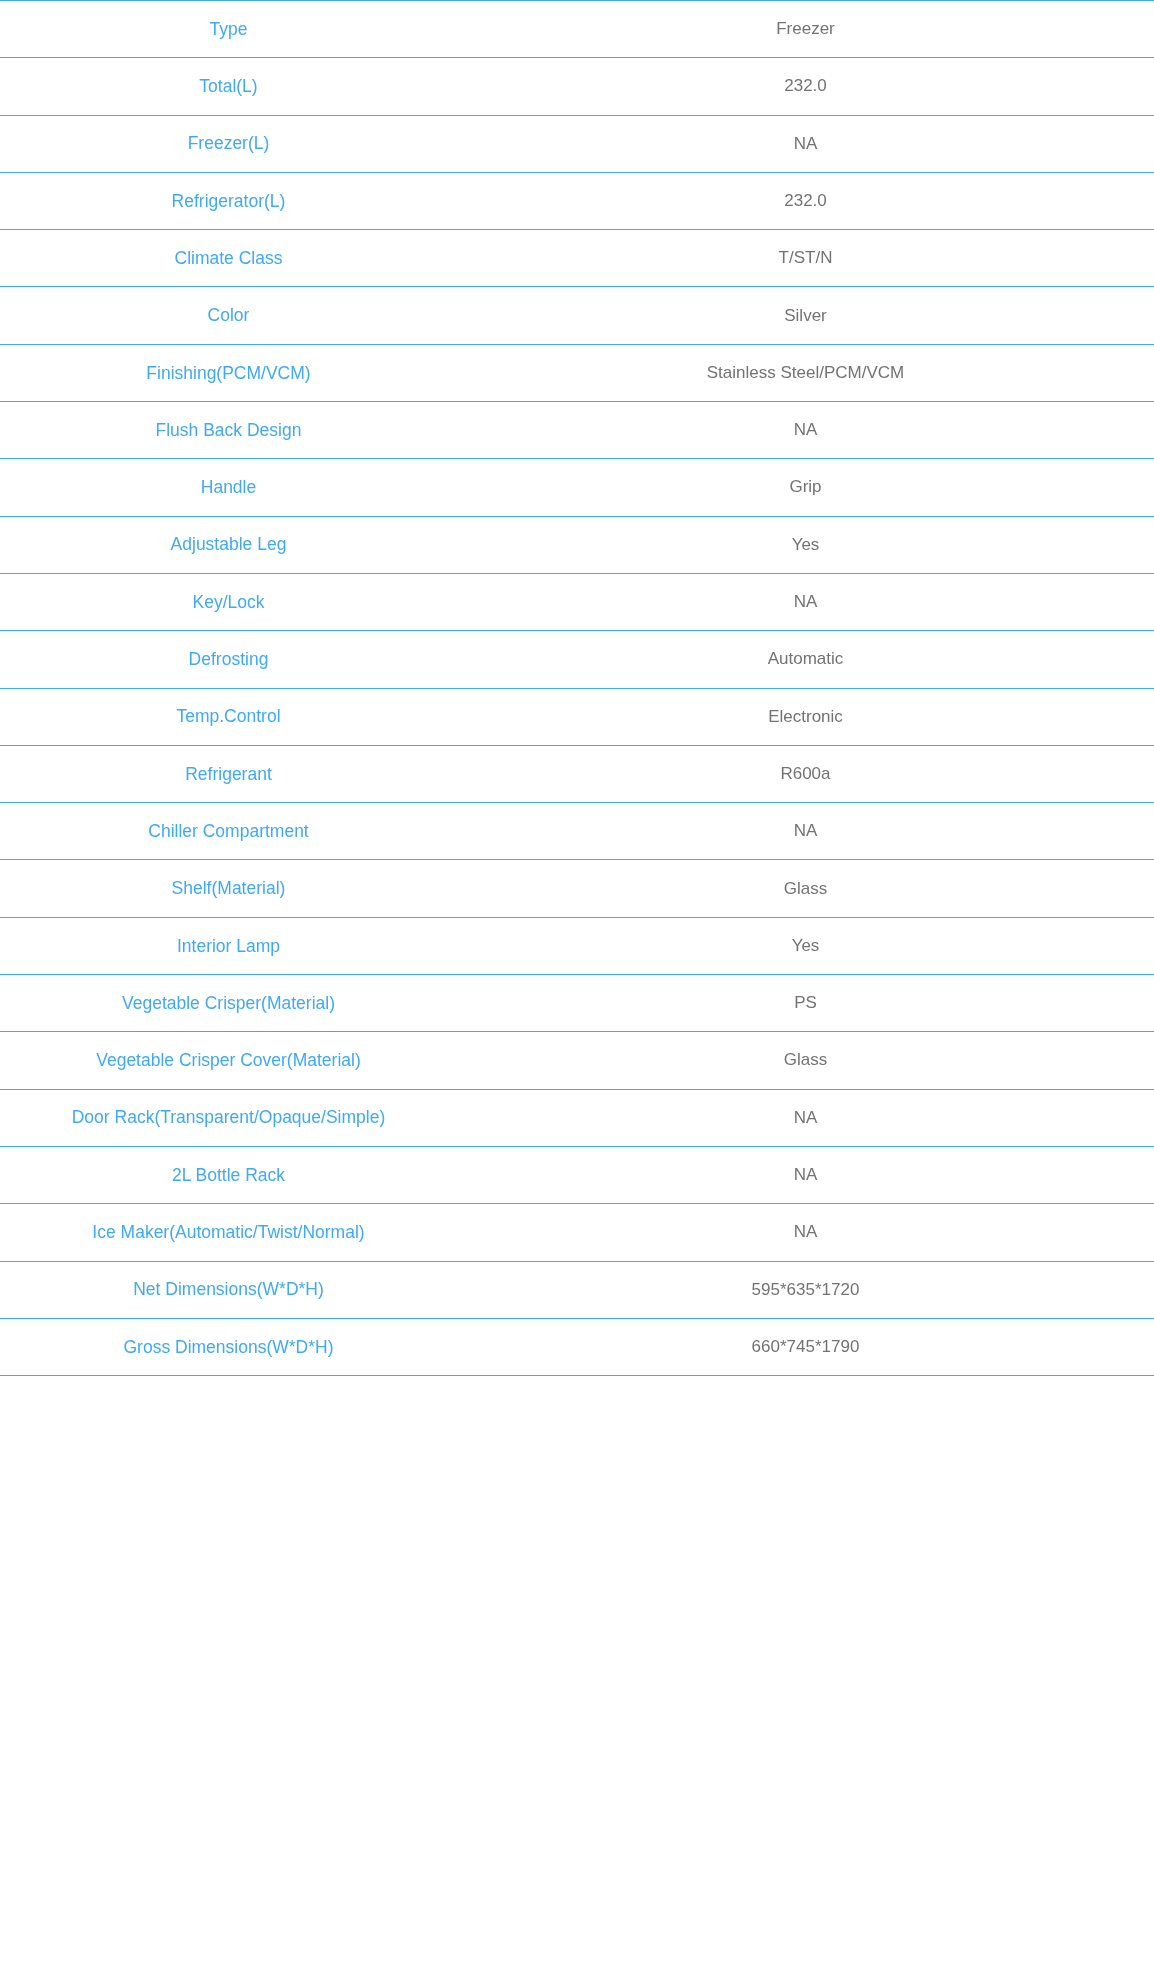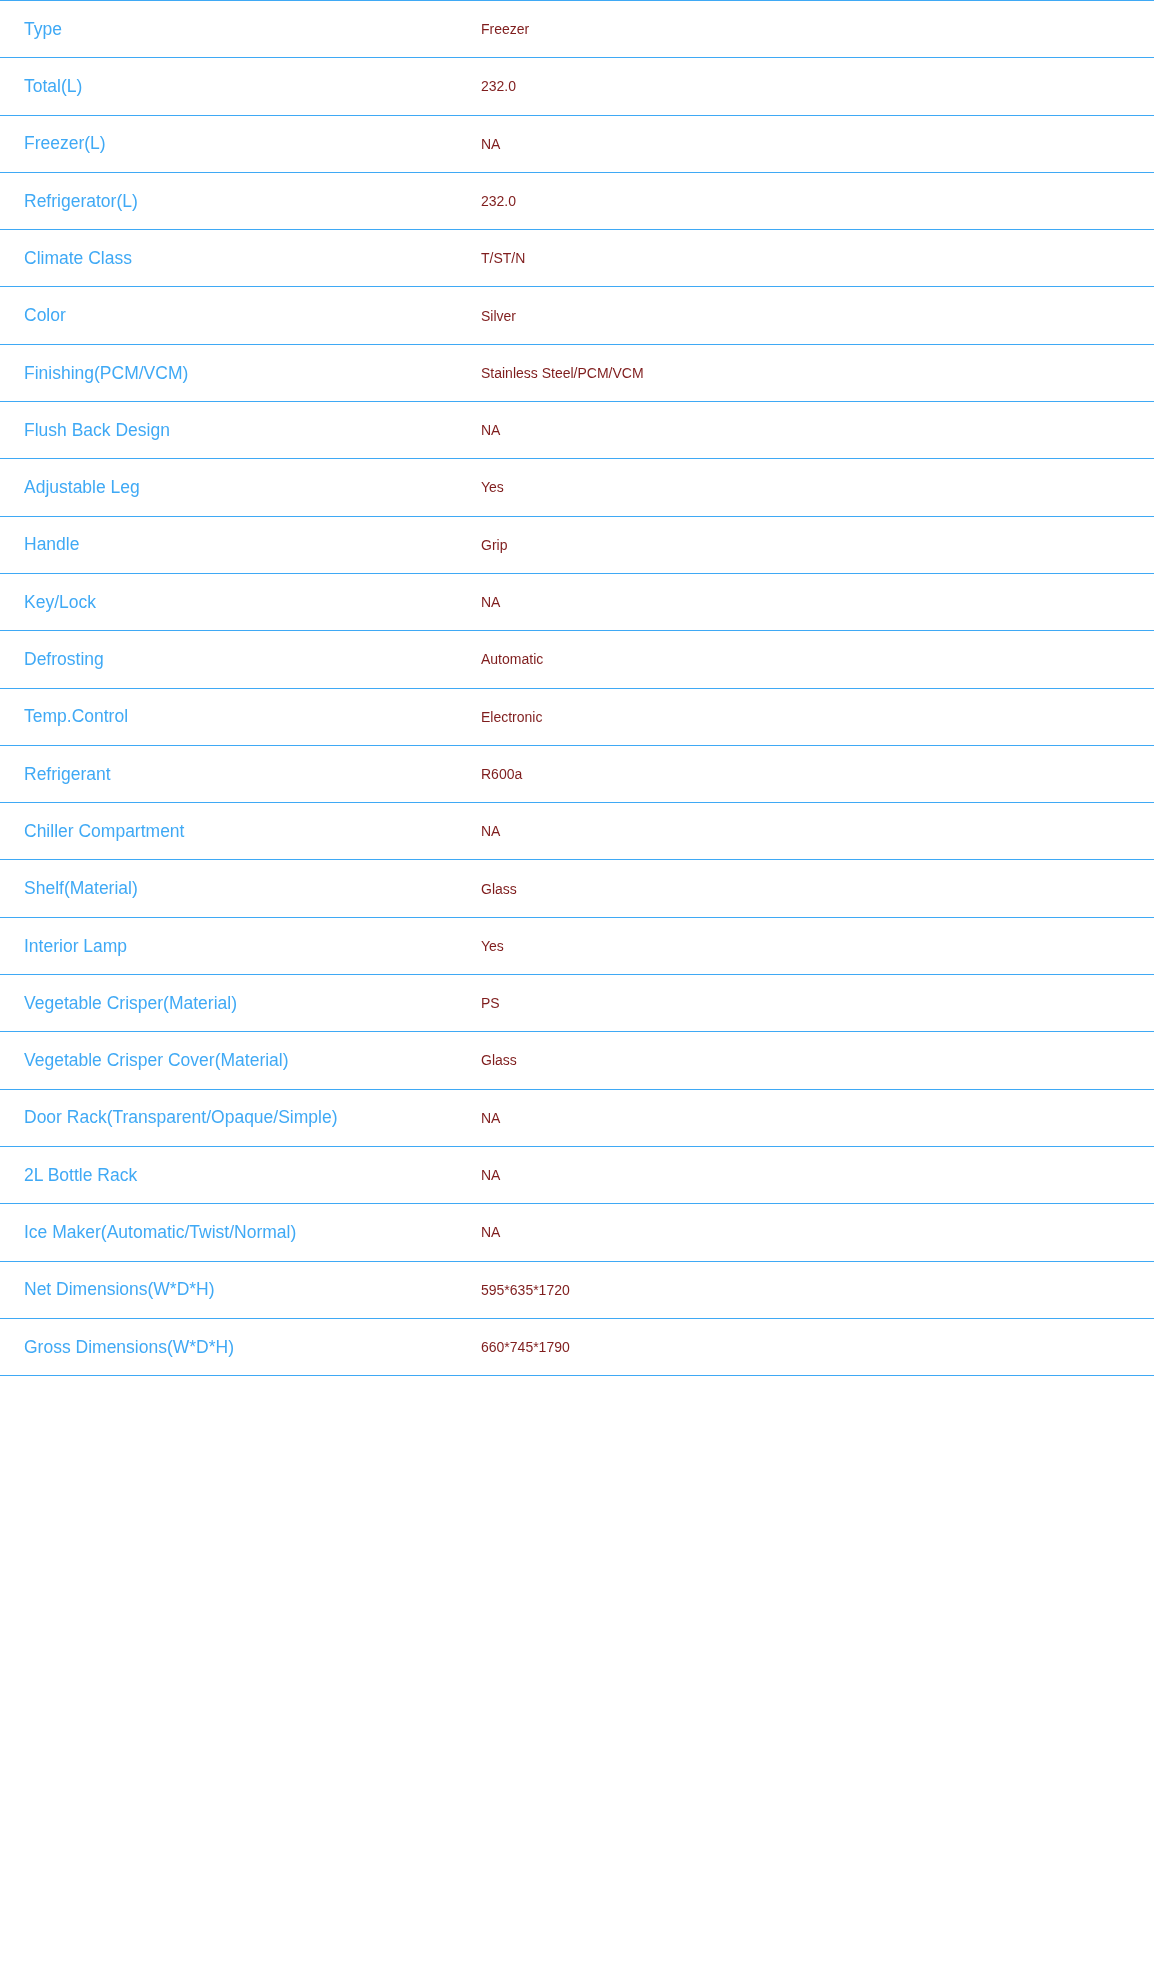--- a/index.html
+++ b/index.html
@@ -20,36 +20,36 @@
   .spec-table col.c-label { width: 457px; }
   .spec-table col.c-value { width: 697px; }
 
   .spec-table tr {
     height: 57.3px;
   }
   .spec-table td {
     border-bottom: 1px solid #3fa9f5;
     border-top: none;
     padding: 0 24px;
-    text-align: left;
+    text-align: center;
     vertical-align: middle;
     font-size: 17.5px;
     line-height: 1.3;
     white-space: nowrap;
     overflow: hidden;
   }
   .spec-table tr:first-child td {
     border-top: 1px solid #3fa9f5;
   }
   td.label {
     color: #3fa9f5;
   }
   td.value {
-    color: #7f1d1d;
-    font-size: 14px;
+    color: #737373;
+    font-size: 17px;
   }
 </style>
 </head>
 <body>
 
 <table class="spec-table">
   <colgroup>
     <col class="c-label">
     <col class="c-value">
   </colgroup>
@@ -80,26 +80,26 @@
       </tr>
       <tr>
         <td class="label">Finishing(PCM/VCM)</td>
         <td class="value">Stainless Steel/PCM/VCM</td>
       </tr>
       <tr>
         <td class="label">Flush Back Design</td>
         <td class="value">NA</td>
       </tr>
       <tr>
+        <td class="label">Handle</td>
+        <td class="value">Grip</td>
+      </tr>
+      <tr>
         <td class="label">Adjustable Leg</td>
         <td class="value">Yes</td>
-      </tr>
-      <tr>
-        <td class="label">Handle</td>
-        <td class="value">Grip</td>
       </tr>
       <tr>
         <td class="label">Key/Lock</td>
         <td class="value">NA</td>
       </tr>
       <tr>
         <td class="label">Defrosting</td>
         <td class="value">Automatic</td>
       </tr>
       <tr>

